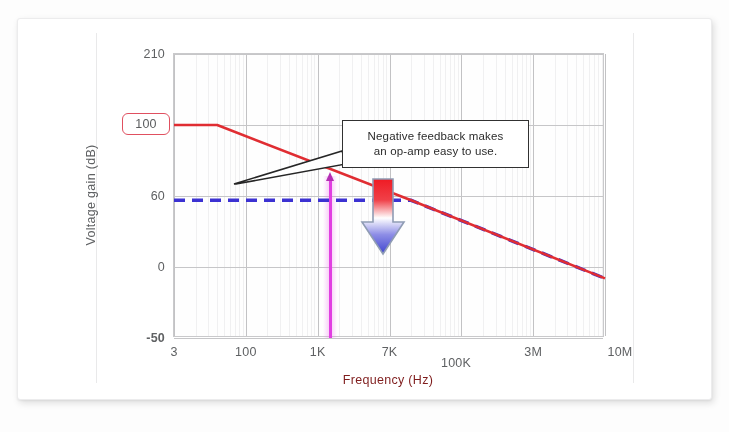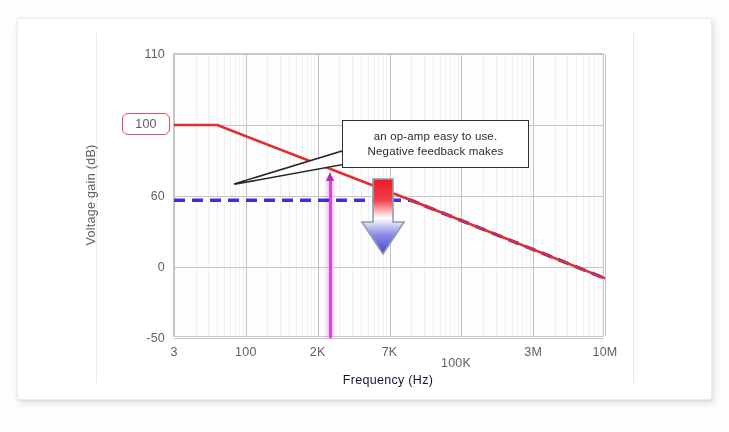--- a/index.html
+++ b/index.html
@@ -115,21 +115,21 @@
     color: #5f6163;
     white-space: nowrap;
     letter-spacing: .2px;
   }
   #xlabel {
     position: absolute;
     left: 370px;
     top: 354px;
     transform: translateX(-50%);
     font-size: 12.5px;
-    color: #0f172a;
+    color: #7f1d1d;
     white-space: nowrap;
     letter-spacing: .3px;
   }
 
   
   #curves {
     position: absolute;
     left: 0; top: 0;
     width: 431px; height: 284px;
     overflow: visible;
@@ -276,34 +276,34 @@
             <div class="vgrid-major" style="left: 359.17px;"></div>
             <div class="vgrid-major" style="left: 431px;"></div>
             <div class="hgrid" style="top: 0px;"></div>
             <div class="hgrid" style="top: 71px;"></div>
             <div class="hgrid" style="top: 142px;"></div>
             <div class="hgrid" style="top: 213px;"></div>
             <div class="hgrid" style="top: 284px;"></div>
           </div>
 
         <div id="ytick-layer">
-            <div class="ytick" style="top: 0px;">110</div>
+            <div class="ytick" style="top: 0px;">210</div>
             <div class="ytick" style="top: 142px;">60</div>
             <div class="ytick" style="top: 213px;">0</div>
-            <div class="ytick" style="top: 284px;">-50</div>
+            <div class="ytick" style="top: 284px; font-weight: bold;">-50</div>
           </div>
 
         <div id="xtick-layer">
             <div class="xtick" style="left: 0px;">3</div>
             <div class="xtick" style="left: 71.83px;">100</div>
-            <div class="xtick" style="left: 143.67px;">2K</div>
+            <div class="xtick" style="left: 143.67px;">1K</div>
             <div class="xtick" style="left: 215.5px;">7K</div>
             <div class="xtick" style="left: 282px; margin-top: 20px;">100K</div>
             <div class="xtick" style="left: 359.17px;">3M</div>
-            <div class="xtick" style="left: 431px;">10M</div>
+            <div class="xtick" style="left: 446px;">10M</div>
           </div>
 
         <div id="marker-halo" style="left: 149.3px; top: 122px; height: 162px;"></div>
         <div id="marker-line" style="left: 154.8px; top: 125px; height: 159px; background: rgb(225, 63, 225);"></div>
         <div id="marker-head" style="left: 151.8px; top: 118px;"></div>
 
         <svg id="curves" viewBox="0 0 431 284" preserveAspectRatio="none">
 
           <polyline id="closed-loop-path" fill="none" stroke="#3c32d2" stroke-width="3.4" stroke-dasharray="11 7" stroke-linecap="butt" points="0.0,146.3 237.1,146.3 431.0,224.4"></polyline>
 
@@ -323,19 +323,19 @@
           <path d="M13 1 L33 1 L33 44 L44 44 L23 76 L2 44 L13 44 Z" fill="url(#arrowGrad)" stroke="#8f9cb4" stroke-width="1.6"></path>
         </svg>
 
       </div>
 
       <svg id="callout-tail" viewBox="0 0 112 44">
         <path d="M0 44 L108 11 L112 24 L2 44 Z" fill="#ffffff" stroke="#262626" stroke-width="1.5"></path>
       </svg>
 
       <div id="callout">
+        <div class="cl">Negative  feedback makes</div>
         <div class="cl">an op-amp easy to use.</div>
-        <div class="cl">Negative  feedback makes</div>
       </div>
 
     </div>
   </div>
 </div>
 
 </body></html>

